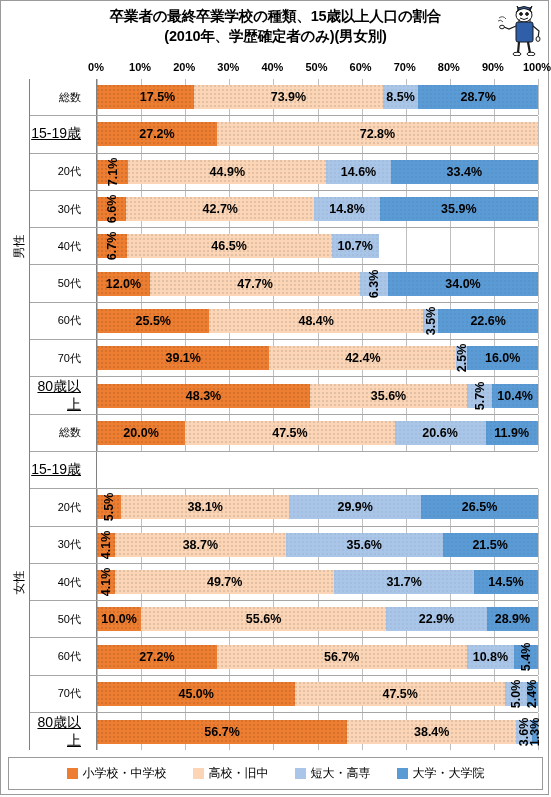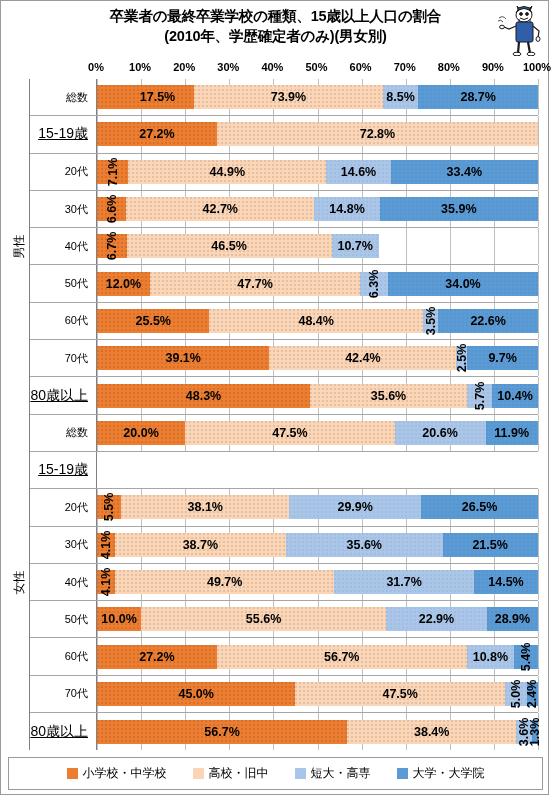--- a/index.html
+++ b/index.html
@@ -61,21 +61,21 @@
   .row{
     position:relative;
     height:37.3px;
     display:flex;align-items:center;
     border-bottom:1px solid #a6a6a6;
     box-sizing:border-box;
   }
   .row.last{border-bottom:none;}
   .rlab{
     width:67px;flex:0 0 67px;
-    text-align:right;padding-right:8px;
+    text-align:right;padding-right:15px;
     font-size:11px;color:#000;
     box-sizing:border-box;
     border-right:1px solid #808080;
     height:100%;
     display:flex;align-items:center;justify-content:flex-end;
   }
   .rlab.sm{font-size:14px;text-decoration:underline;}
   .track{
     position:relative;
     flex:1 1 auto;
@@ -422,21 +422,21 @@
                 <div class="seg s0" style="width: 39.1%;">
                   <span class="v">39.1%</span>
                 </div>
                 <div class="seg s1" style="width: 42.4%;">
                   <span class="v">42.4%</span>
                 </div>
                 <div class="seg s2" style="width: 2.5%;">
                   <span class="v rot">2.5%</span>
                 </div>
                 <div class="seg s3" style="width: 16%;">
-                  <span class="v">9.7%</span>
+                  <span class="v">16.0%</span>
                 </div>
               </div>
             </div>
           </div>
           <div class="row">
             <div class="rlab sm">80歳以上</div>
             <div class="track">
               <div class="gridlines">
                 <i style="left: 0%;"></i>
                 <i style="left: 10%;"></i>

